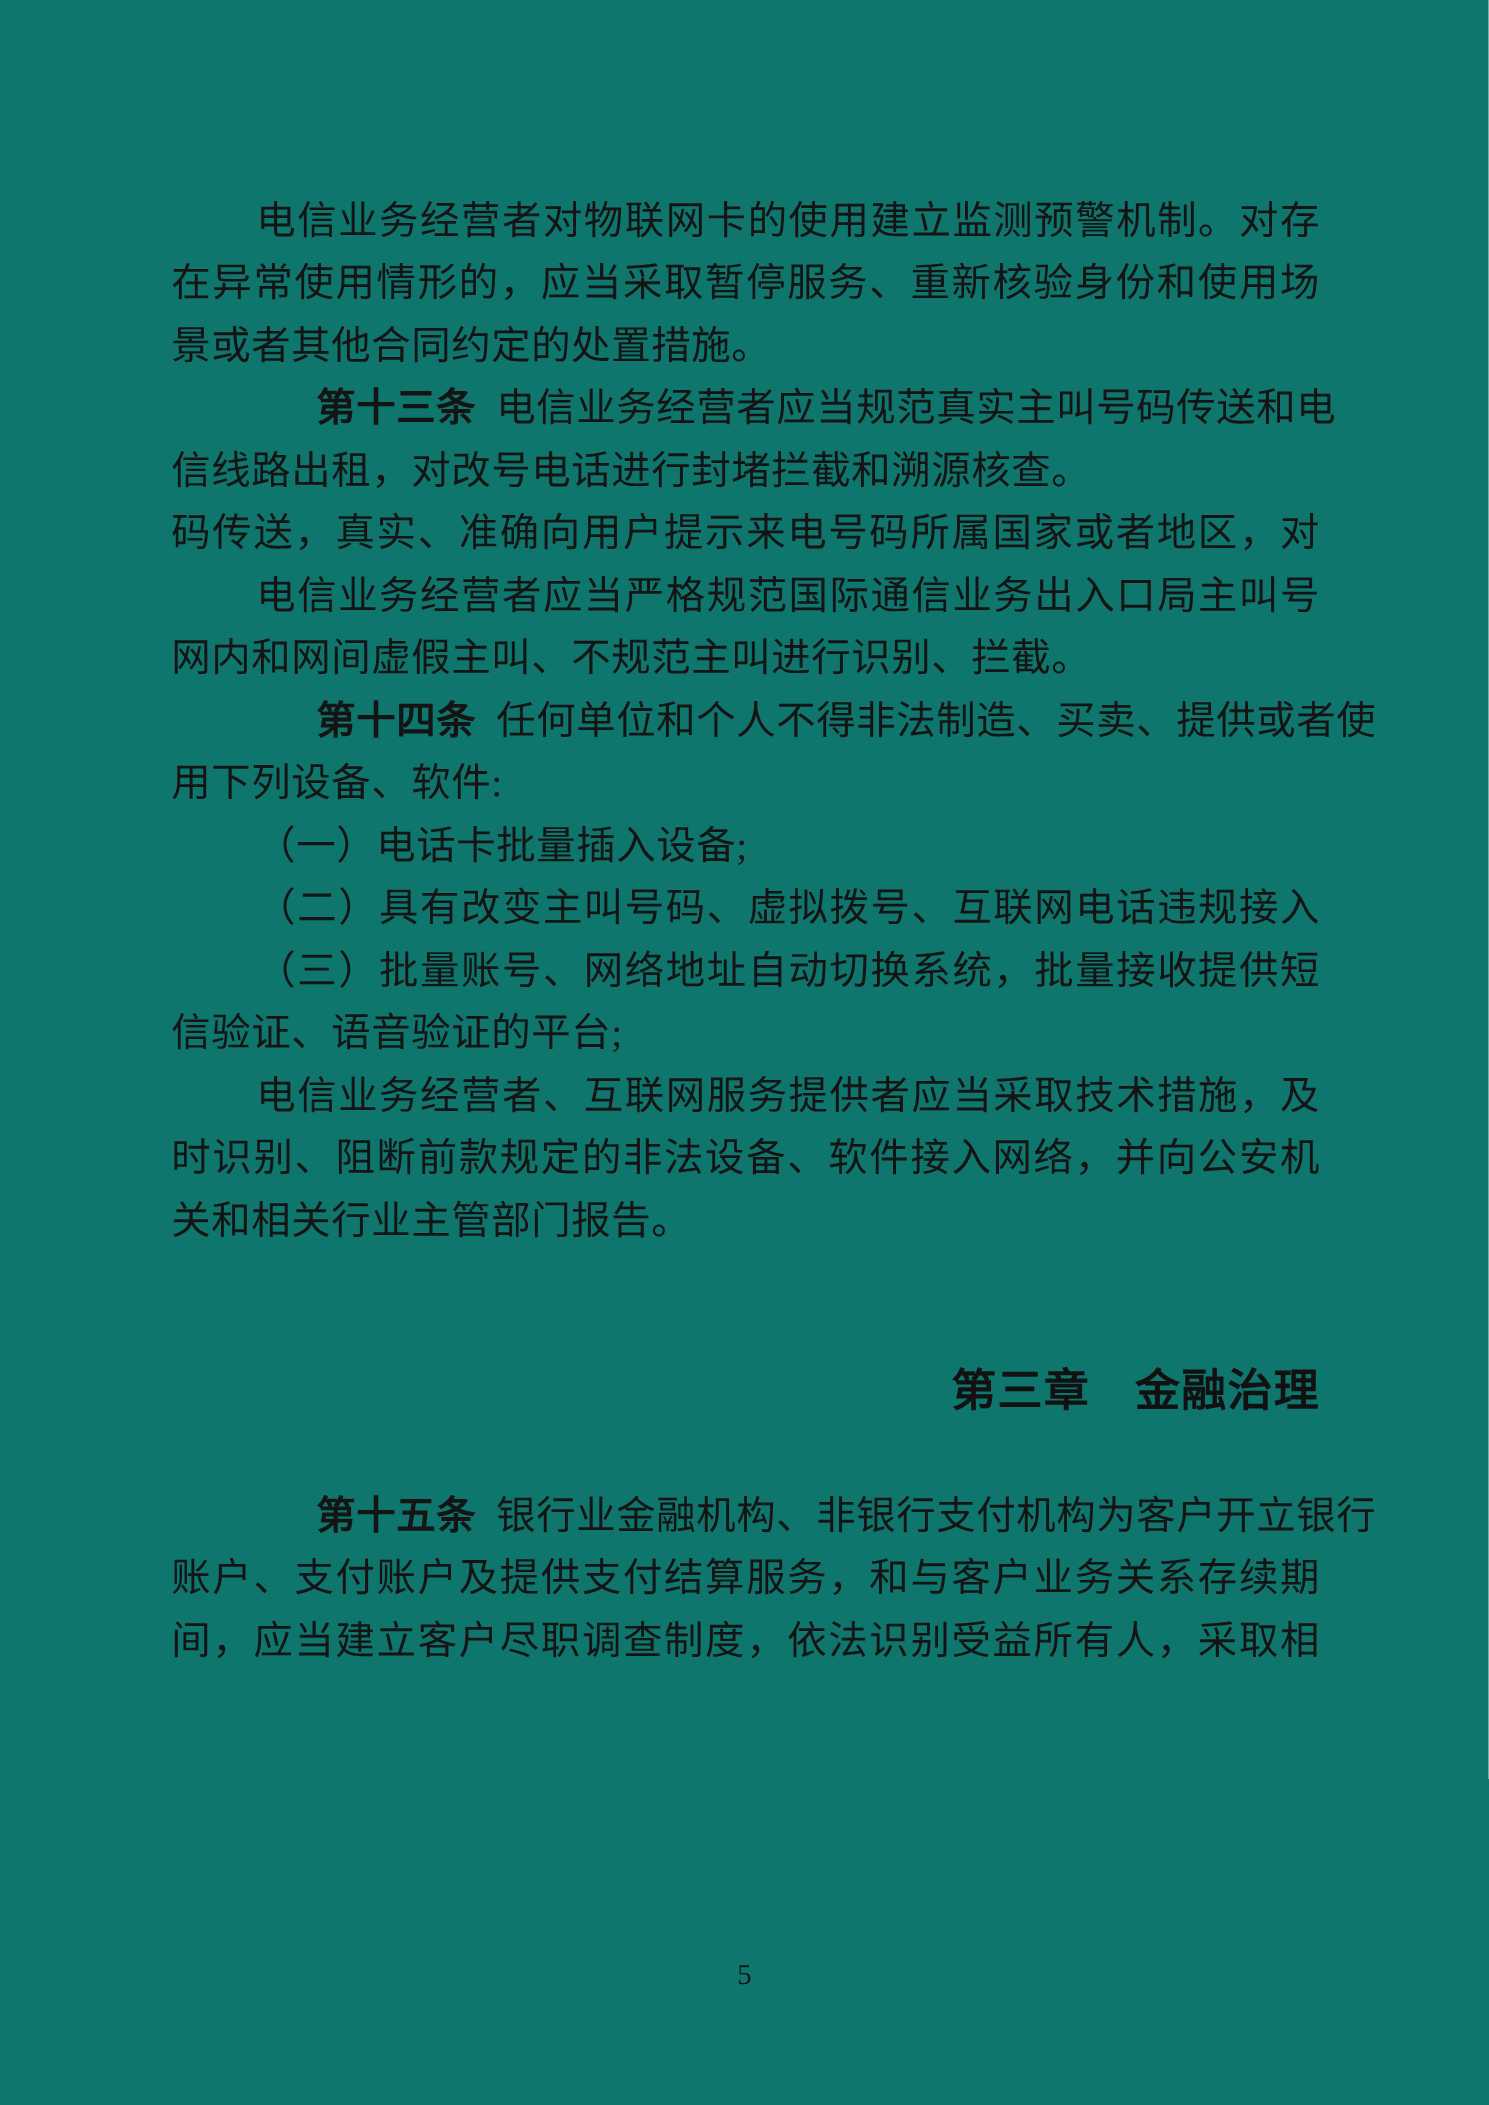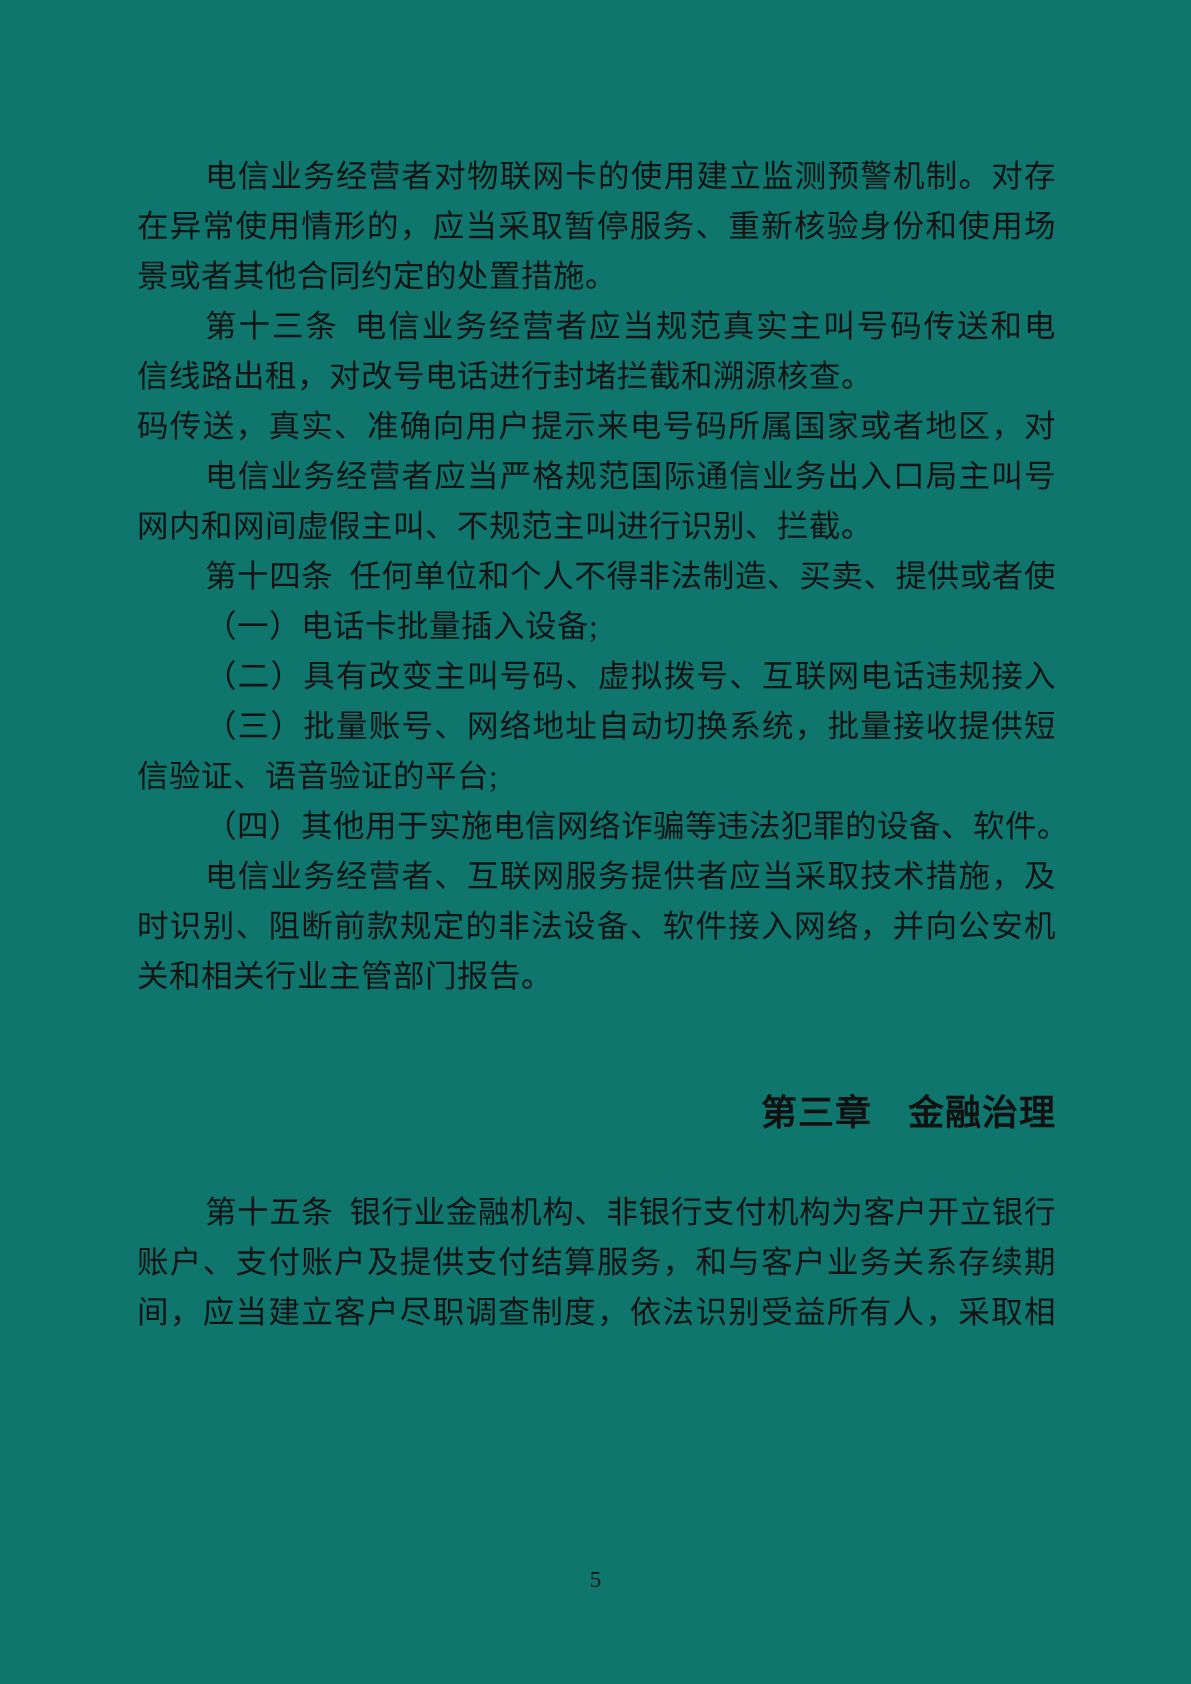--- a/index.html
+++ b/index.html
@@ -30,22 +30,23 @@
     text-align: justify;
     white-space: nowrap;
     letter-spacing: 0.5px;
   }
   .line.fill {
     text-align-last: justify;
     -moz-text-align-last: justify;
   }
   .line.indent { text-indent: 68px; }
   .article-no {
-    font-weight: 400;
+    font-weight: 700;
     margin-right: 16px;
+    margin-left: 48px;
   }
   .chapter-heading {
     margin-top: 86px;
     margin-bottom: 50px;
     height: 50px;
     line-height: 50px;
     text-align: right;
     font-family: "Liberation Sans", "DejaVu Sans", sans-serif;
     font-weight: 700;
     font-size: 36px;
@@ -78,33 +79,31 @@
         <div class="line fill indent"><b class="article-no">第十三条</b>电信业务经营者应当规范真实主叫号码传送和电</div>
         <div class="line">信线路出租，对改号电话进行封堵拦截和溯源核查。</div>
       </div>
       <div class="paragraph">
         <div class="line fill">码传送，真实、准确向用户提示来电号码所属国家或者地区，对</div>
         <div class="line fill indent">电信业务经营者应当严格规范国际通信业务出入口局主叫号</div>
         <div class="line">网内和网间虚假主叫、不规范主叫进行识别、拦截。</div>
       </div>
       <div class="paragraph">
         <div class="line fill indent"><b class="article-no">第十四条</b>任何单位和个人不得非法制造、买卖、提供或者使</div>
+        <div class="line">用下列设备、软件:</div>
       </div>
       <div class="paragraph">
         <div class="line indent">（一）电话卡批量插入设备;</div>
       </div>
       <div class="paragraph">
         <div class="line fill indent">（二）具有改变主叫号码、虚拟拨号、互联网电话违规接入</div>
       </div>
       <div class="paragraph">
         <div class="line fill indent">（三）批量账号、网络地址自动切换系统，批量接收提供短</div>
         <div class="line">信验证、语音验证的平台;</div>
-      </div>
-      <div class="paragraph">
-        <div class="line fill indent">（四）其他用于实施电信网络诈骗等违法犯罪的设备、软件。</div>
       </div>
       <div class="paragraph">
         <div class="line fill indent">电信业务经营者、互联网服务提供者应当采取技术措施，及</div>
         <div class="line fill">时识别、阻断前款规定的非法设备、软件接入网络，并向公安机</div>
         <div class="line">关和相关行业主管部门报告。</div>
       </div>
       <div class="chapter-heading"><span class="chapter-no">第三章</span><span class="chapter-title">金融治理</span></div>
       <div class="paragraph">
         <div class="line fill indent"><b class="article-no">第十五条</b>银行业金融机构、非银行支付机构为客户开立银行</div>
         <div class="line fill">账户、支付账户及提供支付结算服务，和与客户业务关系存续期</div>

